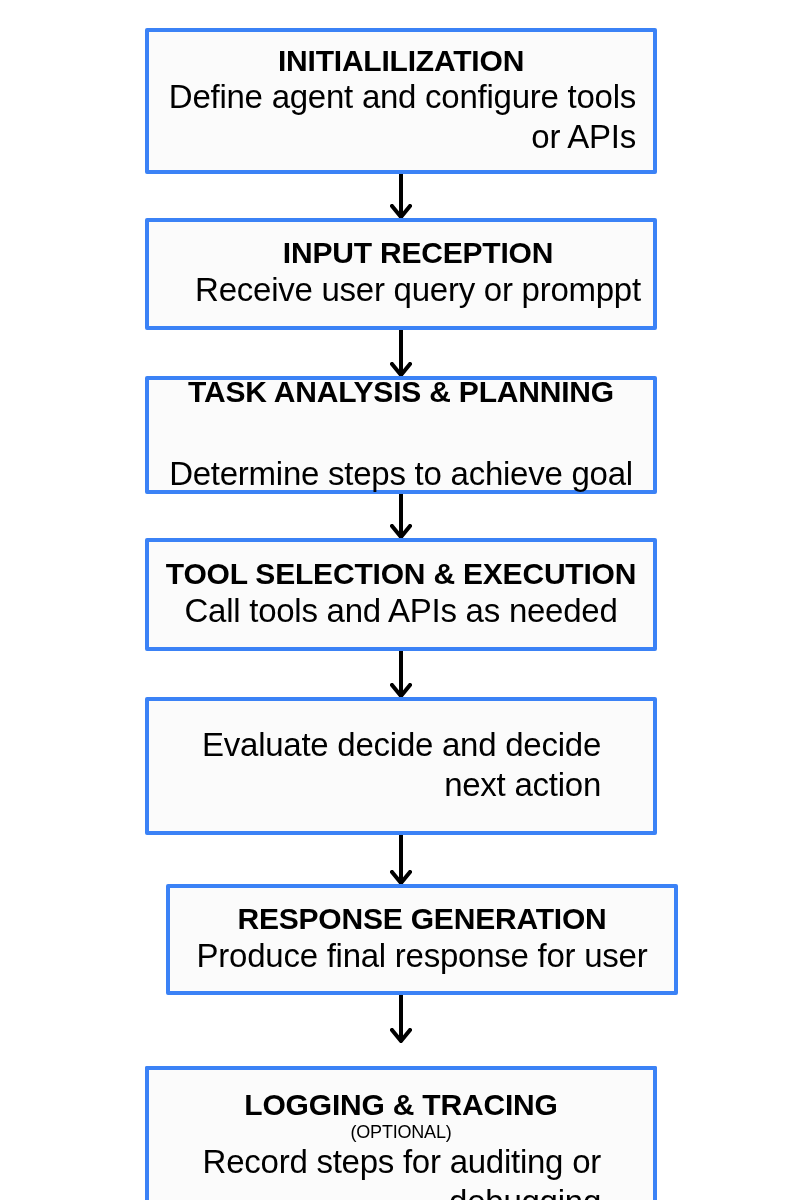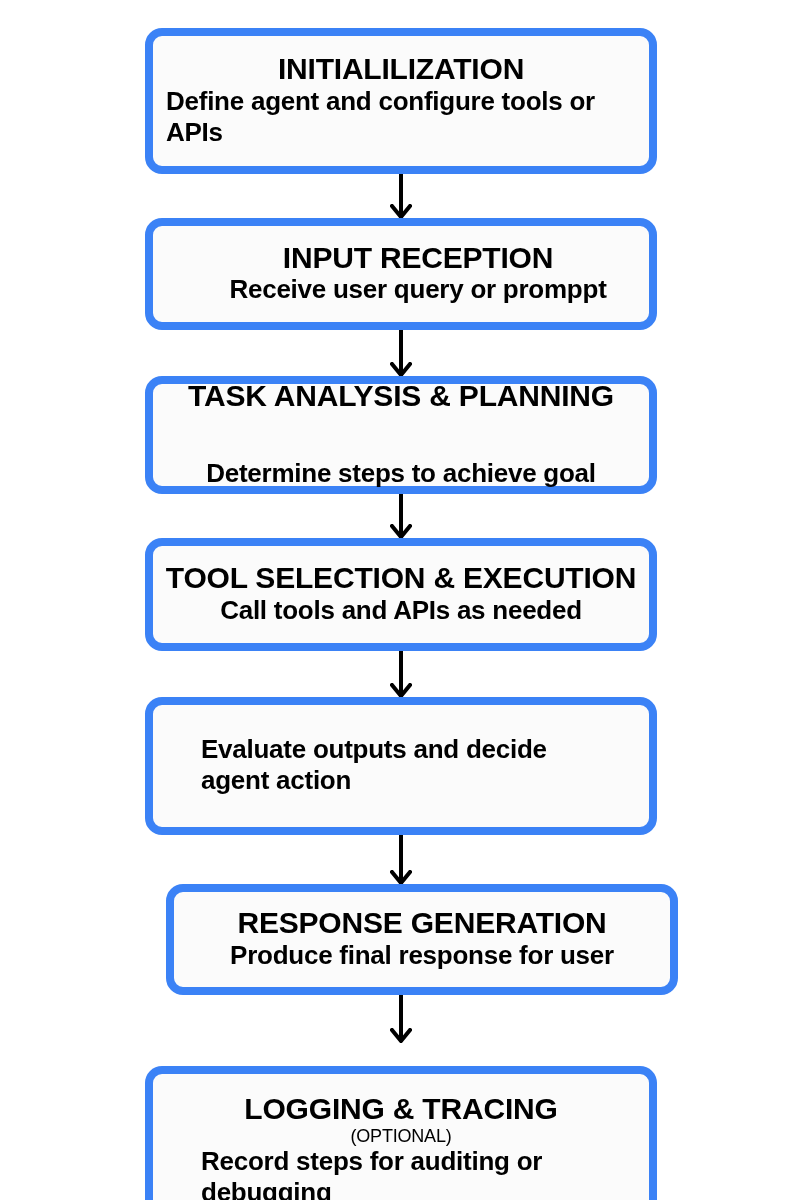--- a/index.html
+++ b/index.html
@@ -22,29 +22,29 @@
     height: 1200px;
     background: #ffffff;
   }
 
   
   .node {
     position: absolute;
     left: 145px;
     width: 512px;
     box-sizing: border-box;
-    border: 8px solid #3b82f6;
-    border-radius: 17px;
+    border: 4px solid #3b82f6;
+    border-radius: 2px;
     background: #fbfbfb;
     display: flex;
     flex-direction: column;
     align-items: center;
     justify-content: center;
     padding: 4px 10px 6px 10px;
-    text-align: left;
+    text-align: right;
     color: #000000;
   }
   
   .node.clipped {
     border-bottom: none;
     border-bottom-left-radius: 0;
     border-bottom-right-radius: 0;
     justify-content: flex-start;
     padding-top: 18px;
     margin-top: 24px;
@@ -57,22 +57,22 @@
     letter-spacing: -0.2px;
     white-space: nowrap;
   }
   .node-note {
     font-size: 18px;
     font-weight: normal;
     line-height: 1.15;
     letter-spacing: -0.2px;
   }
   .node-desc {
-    font-size: 26px;
-    font-weight: bold;
+    font-size: 33px;
+    font-weight: normal;
     line-height: 1.2;
     letter-spacing: -0.25px;
     max-width: 470px;
   }
 
   
   .connector {
     position: absolute;
     left: 399px;
     width: 4px;
@@ -151,21 +151,21 @@
   <div class="connector" style="top:651px; height:46px;">
     <div class="shaft"></div>
     <div class="head">
       <svg width="22" height="15" viewBox="0 0 22 15">
         <polyline points="2,2 11,13 20,2" fill="none" stroke="#000000" stroke-width="4" stroke-linecap="square" stroke-linejoin="miter"></polyline>
       </svg>
     </div>
   </div>
 
   <div class="node" style="top:697px; height:138px;">
-    <div class="node-desc" style="max-width:400px;">Evaluate outputs and decide agent action</div>
+    <div class="node-desc" style="max-width:400px;">Evaluate decide and decide next action</div>
   </div>
 
   <div class="connector" style="top:835px; height:49px;">
     <div class="shaft"></div>
     <div class="head">
       <svg width="22" height="15" viewBox="0 0 22 15">
         <polyline points="2,2 11,13 20,2" fill="none" stroke="#000000" stroke-width="4" stroke-linecap="square" stroke-linejoin="miter"></polyline>
       </svg>
     </div>
   </div>

